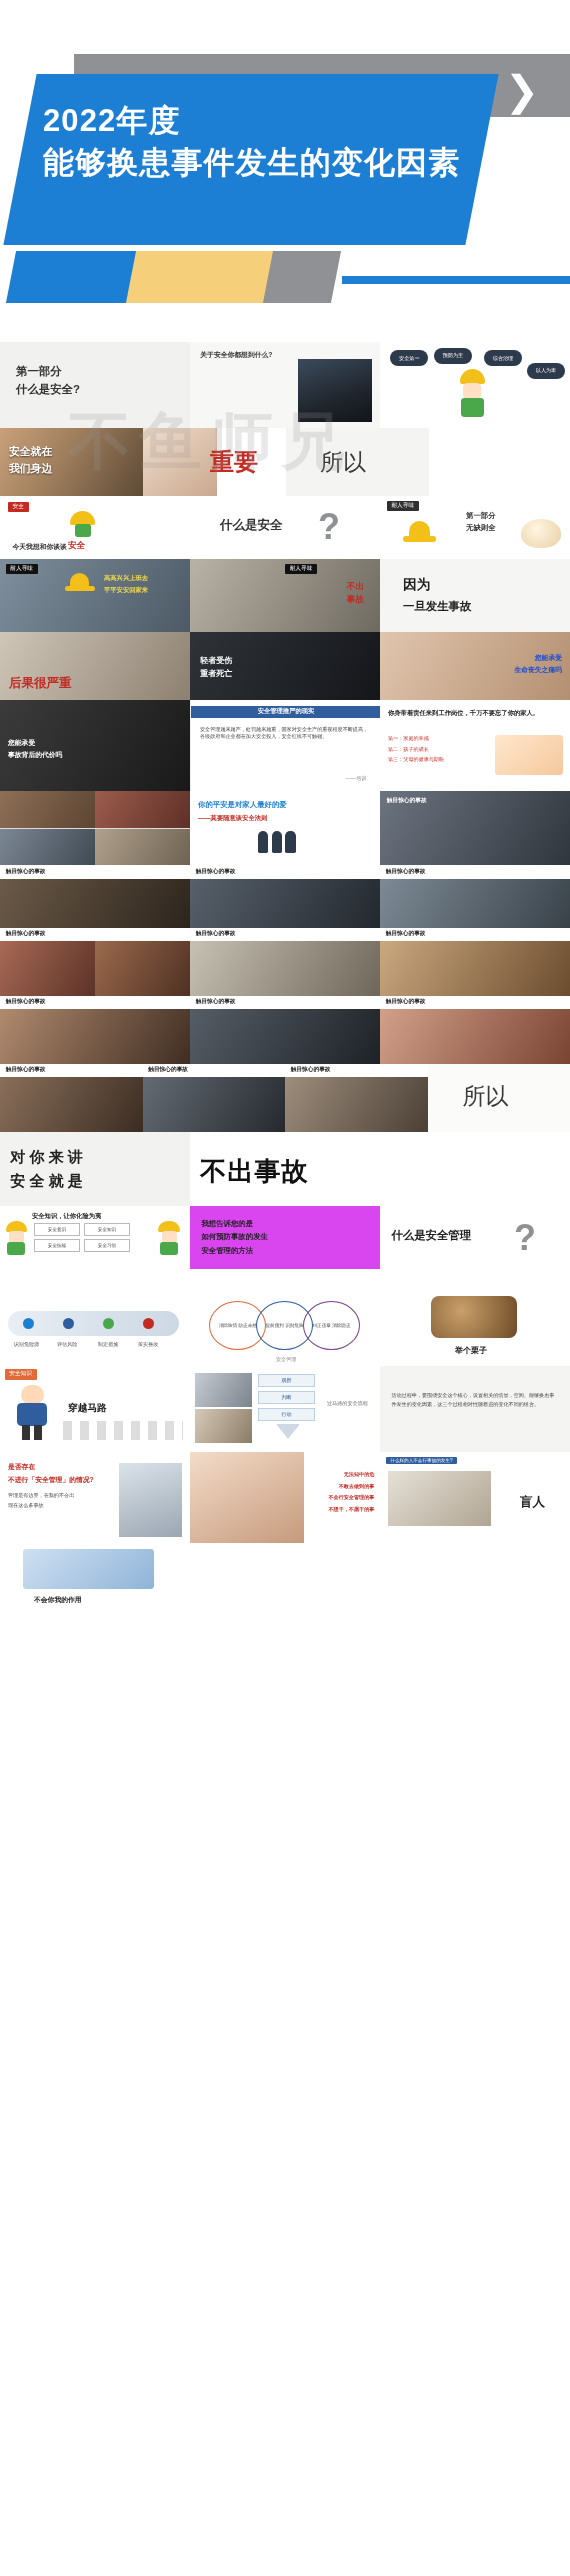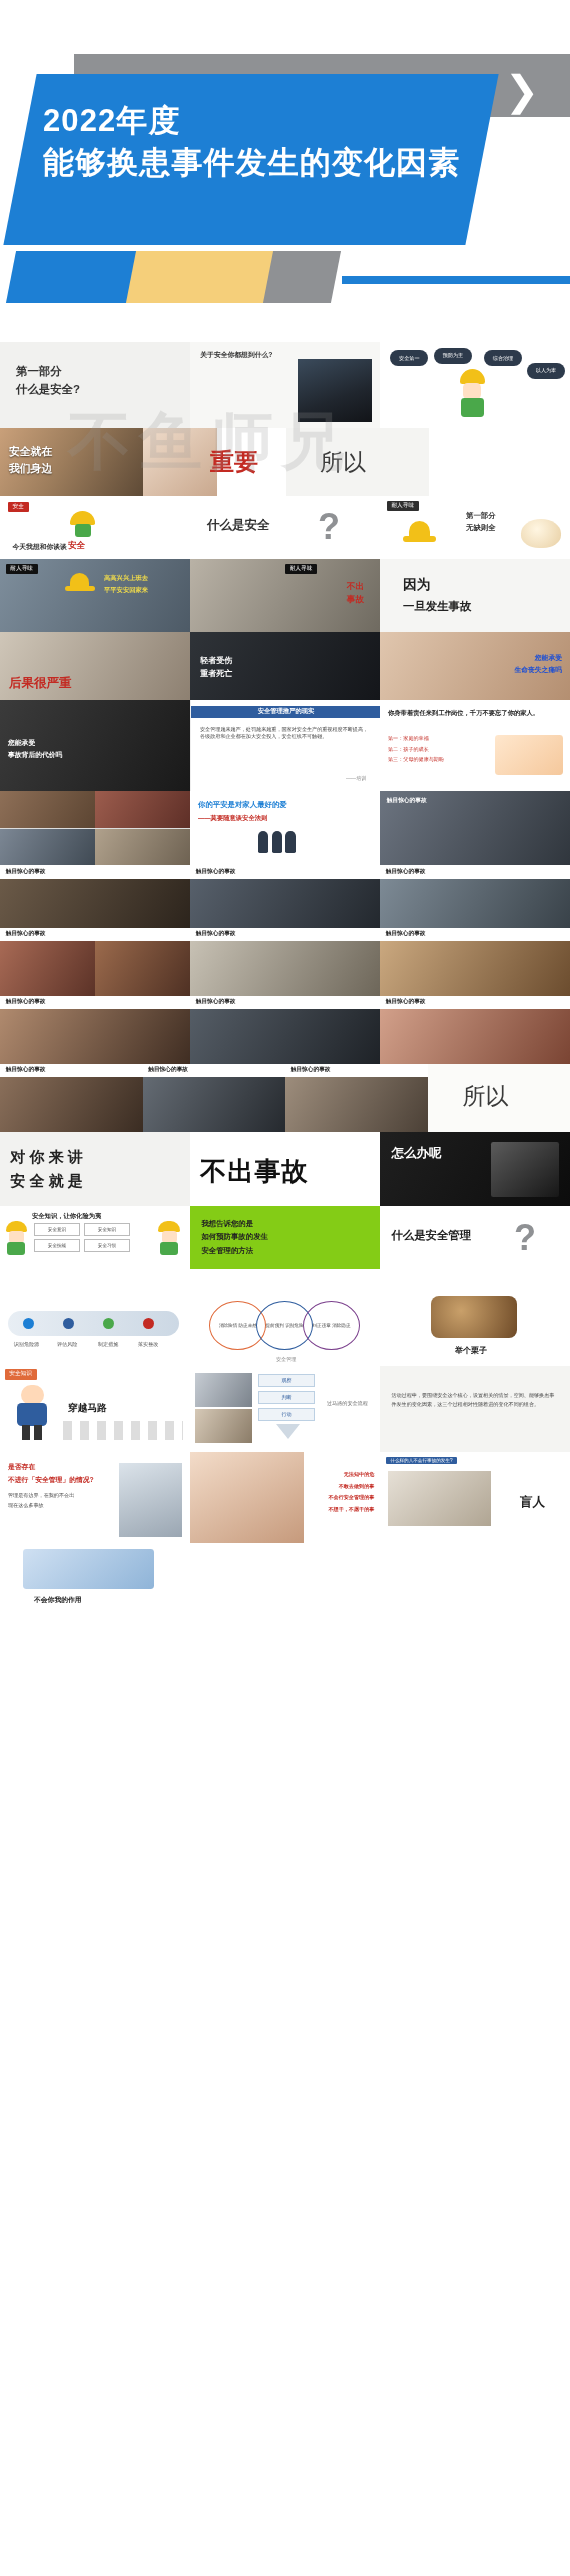--- a/index.html
+++ b/index.html
@@ -176,21 +176,21 @@
       <div class="badge redbox" style="position:absolute;left:8px;top:5.7px;">安全</div>
       <div style="position:absolute;left:68px;top:15px;width:32px;height:26px;">
         <div style="position:absolute;left:2.3px;top:0;width:25px;height:13.7px;background:#f2c018;border-radius:12.5px 12.5px 1.7px 1.7px;"></div>
         <div style="position:absolute;left:6.8px;top:12.5px;width:16px;height:13.7px;background:#4aa84a;border-radius:2.9px;"></div>
       </div>
       <div style="position:absolute;left:12.5px;top:46px;font-size:6.8px;font-weight:bold;color:#333;">今天我想和你谈谈</div>
       <div style="position:absolute;left:68px;top:44px;font-size:8.6px;font-weight:bold;color:#c32a22;">安全</div>
     </div>
 
     <div class="cell" style="width:190px;height:63px;background:#fff;">
-      <div style="position:absolute;left:17px;top:20.5px;font-size:12.5px;font-weight:bold;color:#333;">什么是安全</div>
+      <div style="position:absolute;left:30px;top:20.5px;font-size:12.5px;font-weight:bold;color:#333;">什么是安全</div>
       <div class="qmark" style="position:absolute;right:40px;top:12.5px;">?</div>
     </div>
 
     <div class="cell" style="width:190px;height:63px;background:#fff;">
       <div class="badge" style="position:absolute;left:6.8px;top:4.6px;background:#2f2f2f;color:#fff;">耐人寻味</div>
       <div style="position:absolute;left:20.5px;top:19.4px;width:38px;height:32px;">
         <div style="position:absolute;left:2.3px;bottom:5.7px;width:33px;height:5.7px;background:#f2c018;border-radius:2.9px;"></div>
         <div style="position:absolute;left:8px;bottom:9px;width:21.7px;height:17px;background:#f2c018;border-radius:10.8px 10.8px 0 0;"></div>
       </div>
       <div style="position:absolute;left:86px;top:15px;font-size:7.4px;font-weight:bold;color:#333;">第一部分</div>
@@ -346,24 +346,20 @@
     </div>
   </div>
 
   <div class="row">
     <div class="cell" style="width:190px;height:74px;background:#f2f2f0;">
       <div style="position:absolute;left:10.3px;top:16px;font-size:15px;font-weight:bold;color:#222;">对 你 来 讲</div>
       <div style="position:absolute;left:10.3px;top:40px;font-size:15px;font-weight:bold;color:#222;">安 全 就 是</div>
     </div>
     <div class="cell" style="width:190px;height:74px;background:#ffffff;">
       <div style="position:absolute;left:10.3px;top:21.7px;font-size:26px;font-weight:bold;color:#111;letter-spacing:1.1px;">不出事故</div>
-    </div>
-    <div class="cell" style="width:190px;height:74px;background:linear-gradient(120deg,#1f1f1f,#0c0c0c);">
-      <div style="position:absolute;left:11.4px;top:12.5px;font-size:12.5px;font-weight:bold;color:#fff;">怎么办呢</div>
-      <div style="position:absolute;right:11.4px;top:10.3px;width:68px;height:55px;background:linear-gradient(140deg,#5b5b5b,#171717);border-radius:2.3px;"></div>
     </div>
   </div>
 
   <div class="row">
     <div class="cell" style="width:190px;height:63px;background:#fff;">
       <div style="position:absolute;left:32px;top:5.7px;font-size:6.3px;font-weight:bold;color:#222;">安全知识，让你化险为夷</div>
       <div style="position:absolute;left:4.6px;top:15px;width:25px;height:34px;">
         <div style="position:absolute;left:1.1px;top:0;width:21.7px;height:11.4px;background:#f2c018;border-radius:10.8px 10.8px 1.7px 1.7px;"></div>
         <div style="position:absolute;left:4.6px;top:10.3px;width:15px;height:11.4px;background:#ffe0c4;border-radius:3.4px;"></div>
         <div style="position:absolute;left:2.9px;top:20.5px;width:18px;height:13.7px;background:#4aa84a;border-radius:2.9px;"></div>
@@ -372,21 +368,21 @@
       <div style="position:absolute;left:84px;top:17px;width:46px;height:12.5px;border:0.6px solid #bbb;font-size:4.6px;display:flex;align-items:center;justify-content:center;color:#444;">安全知识</div>
       <div style="position:absolute;left:34px;top:33px;width:46px;height:12.5px;border:0.6px solid #bbb;font-size:4.6px;display:flex;align-items:center;justify-content:center;color:#444;">安全技能</div>
       <div style="position:absolute;left:84px;top:33px;width:46px;height:12.5px;border:0.6px solid #bbb;font-size:4.6px;display:flex;align-items:center;justify-content:center;color:#444;">安全习惯</div>
       <div style="position:absolute;right:8px;top:15px;width:25px;height:34px;">
         <div style="position:absolute;left:1.1px;top:0;width:21.7px;height:11.4px;background:#f2c018;border-radius:10.8px 10.8px 1.7px 1.7px;"></div>
         <div style="position:absolute;left:4.6px;top:10.3px;width:15px;height:11.4px;background:#ffe0c4;border-radius:3.4px;"></div>
         <div style="position:absolute;left:2.9px;top:20.5px;width:18px;height:13.7px;background:#4aa84a;border-radius:2.9px;"></div>
       </div>
     </div>
 
-    <div class="cell" style="width:190px;height:63px;background:#84cc16;">
+    <div class="cell" style="width:190px;height:63px;background:#d946ef;">
       <div style="position:absolute;left:11.4px;top:12.5px;font-size:7.4px;font-weight:bold;color:#222;">我想告诉您的是</div>
       <div style="position:absolute;left:11.4px;top:26px;font-size:7.4px;font-weight:bold;color:#222;">如何预防事故的发生</div>
       <div style="position:absolute;left:11.4px;top:40px;font-size:7.4px;font-weight:bold;color:#222;">安全管理的方法</div>
     </div>
 
     <div class="cell" style="width:190px;height:63px;background:#fff;">
       <div style="position:absolute;left:11.4px;top:21.7px;font-size:11.4px;font-weight:bold;color:#222;">什么是安全管理</div>
       <div class="qmark" style="position:absolute;right:34px;top:13.7px;">?</div>
     </div>
   </div>

